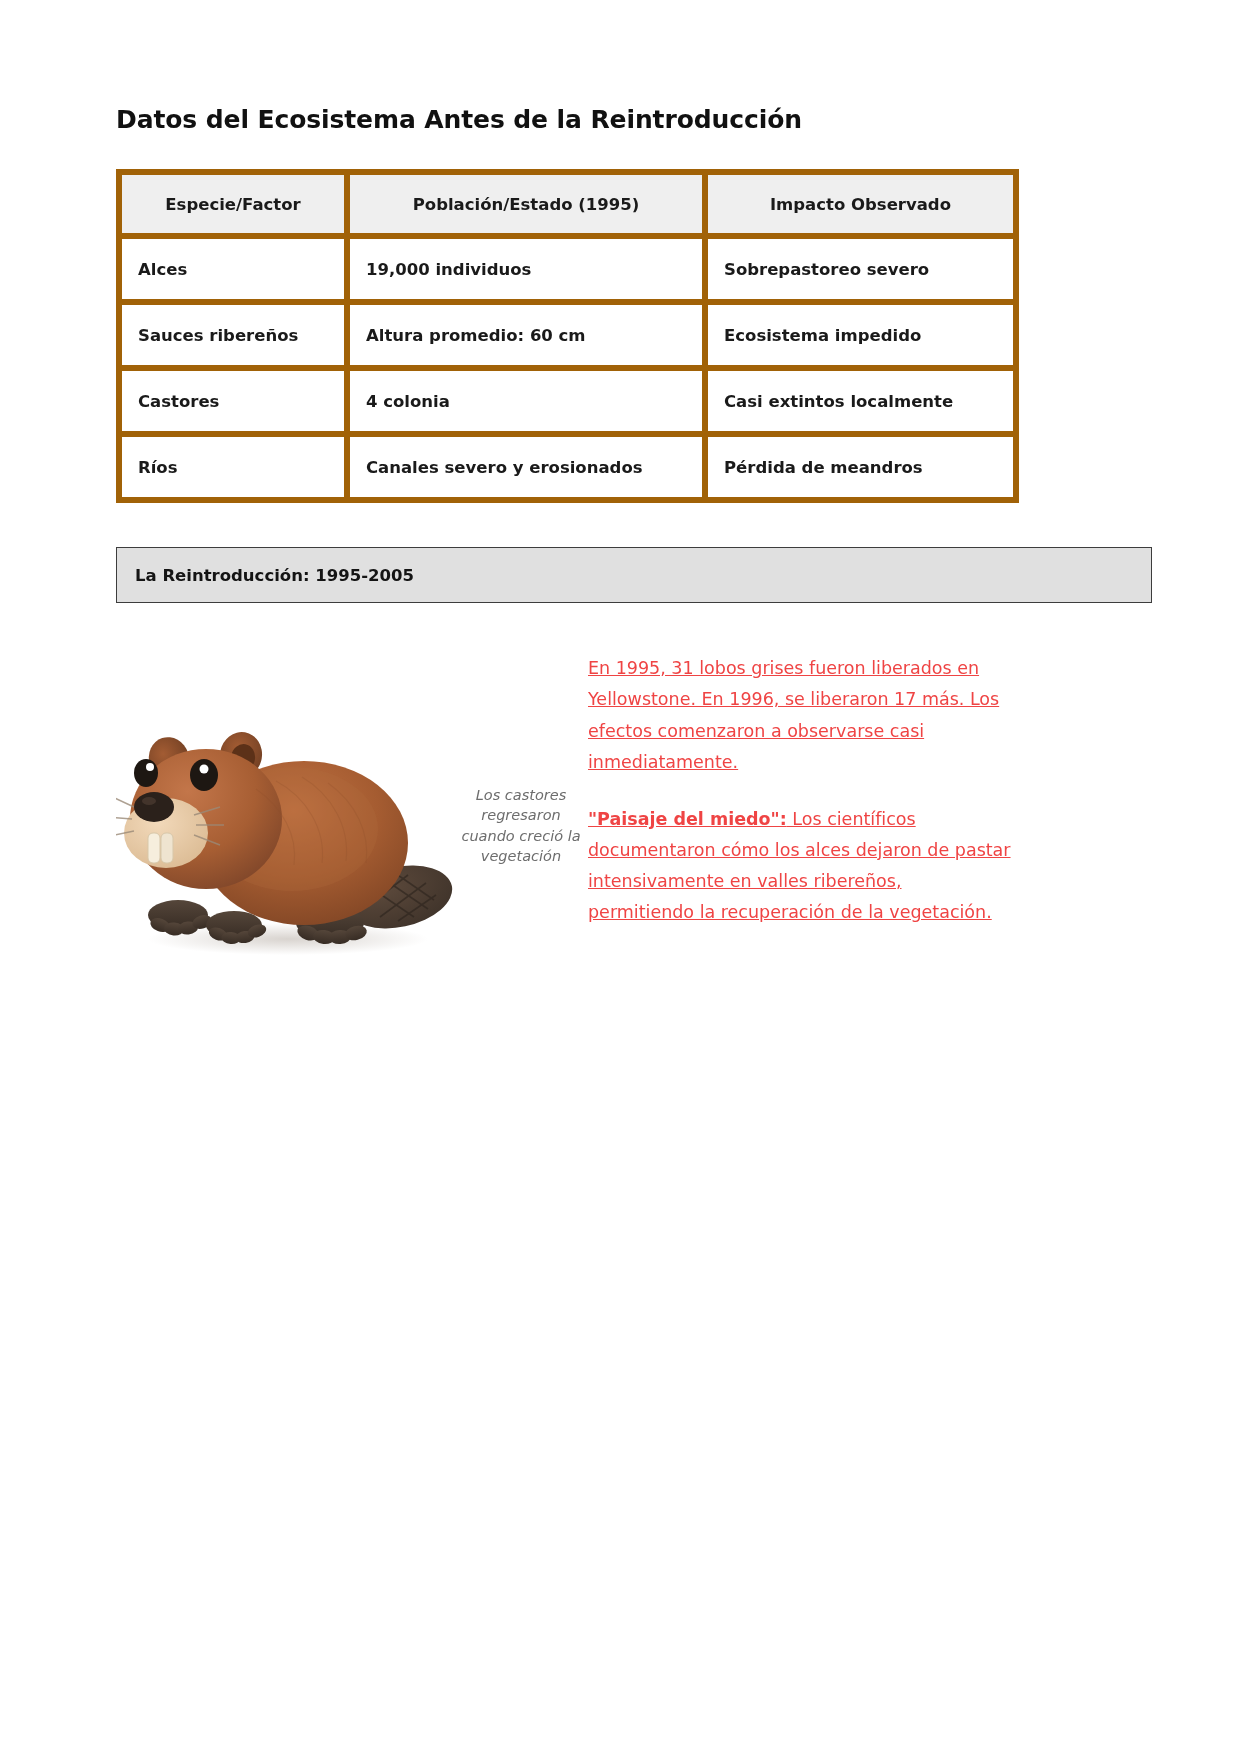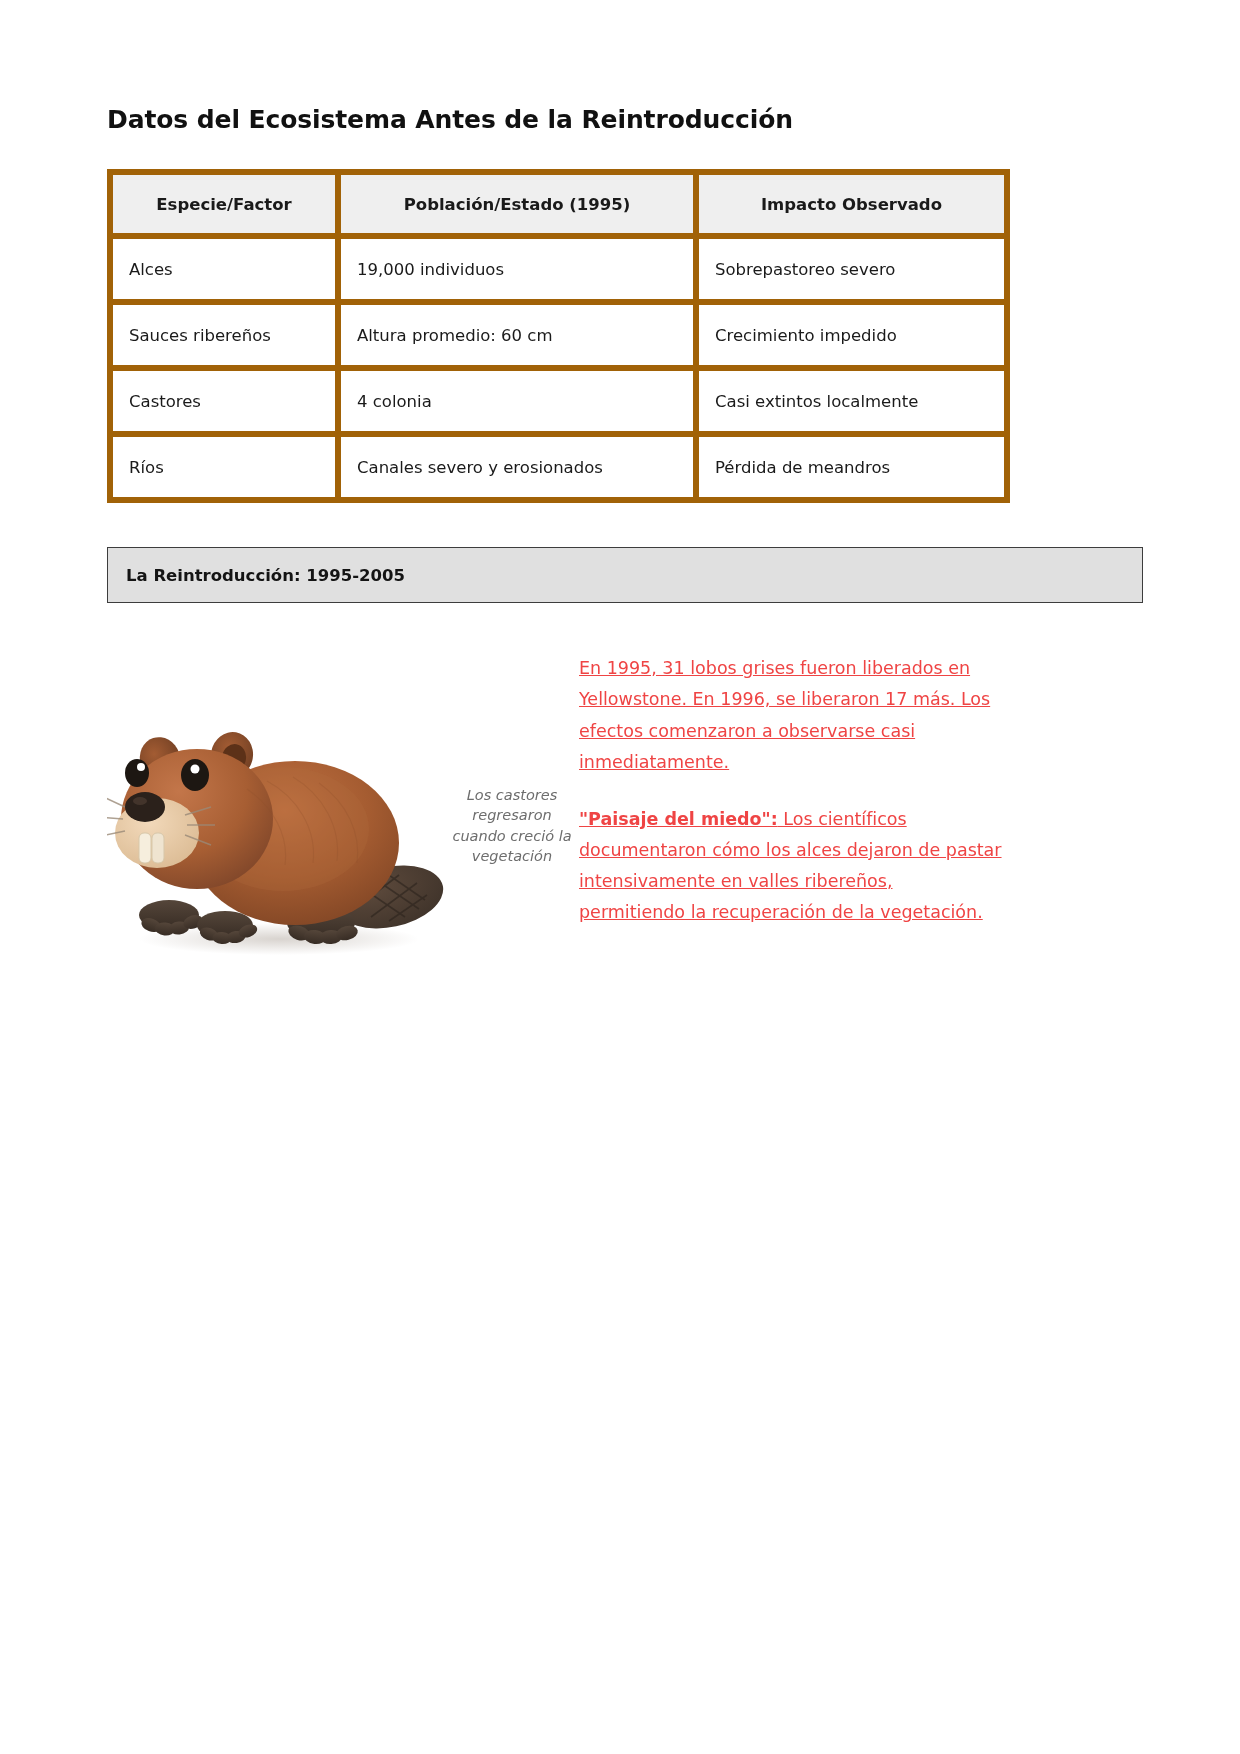--- a/index.html
+++ b/index.html
@@ -11,21 +11,21 @@
     width: 1240px;
     height: 1754px;
     font-family: "DejaVu Sans", "Liberation Sans", sans-serif;
     color: #1a1a1a;
     position: relative;
     overflow: hidden;
   }
 
   .page {
     position: absolute;
-    left: 107px;
+    left: 116px;
     top: 0;
     width: 897px;
   }
 
   
   .doc-title {
     font-size: 25px;
     font-weight: 700;
     letter-spacing: -0.1px;
     color: #111111;
@@ -51,21 +51,21 @@
     text-align: left;
   }
   .data-table thead th {
     background: #efefef;
     font-weight: 700;
     text-align: center;
     font-size: 16.5px;
     height: 58px;
   }
   .data-table tbody td {
-    font-weight: 400;
+    font-weight: 700;
     color: #1a1a1a;
   }
   .col-1 { width: 228px; }
   .col-2 { width: 358px; }
   .col-3 { width: 311px; }
 
   
   .section-banner {
     margin-top: 44px;
     width: 1036px;
@@ -150,21 +150,21 @@
     </thead>
     <tbody>
       <tr>
         <td>Alces</td>
         <td>19,000 individuos</td>
         <td>Sobrepastoreo severo</td>
       </tr>
       <tr>
         <td>Sauces ribereños</td>
         <td>Altura promedio: 60 cm</td>
-        <td>Crecimiento impedido</td>
+        <td>Ecosistema impedido</td>
       </tr>
       <tr>
         <td>Castores</td>
         <td>4 colonia</td>
         <td>Casi extintos localmente</td>
       </tr>
       <tr>
         <td>Ríos</td>
         <td>Canales severo y erosionados</td>
         <td>Pérdida de meandros</td>

